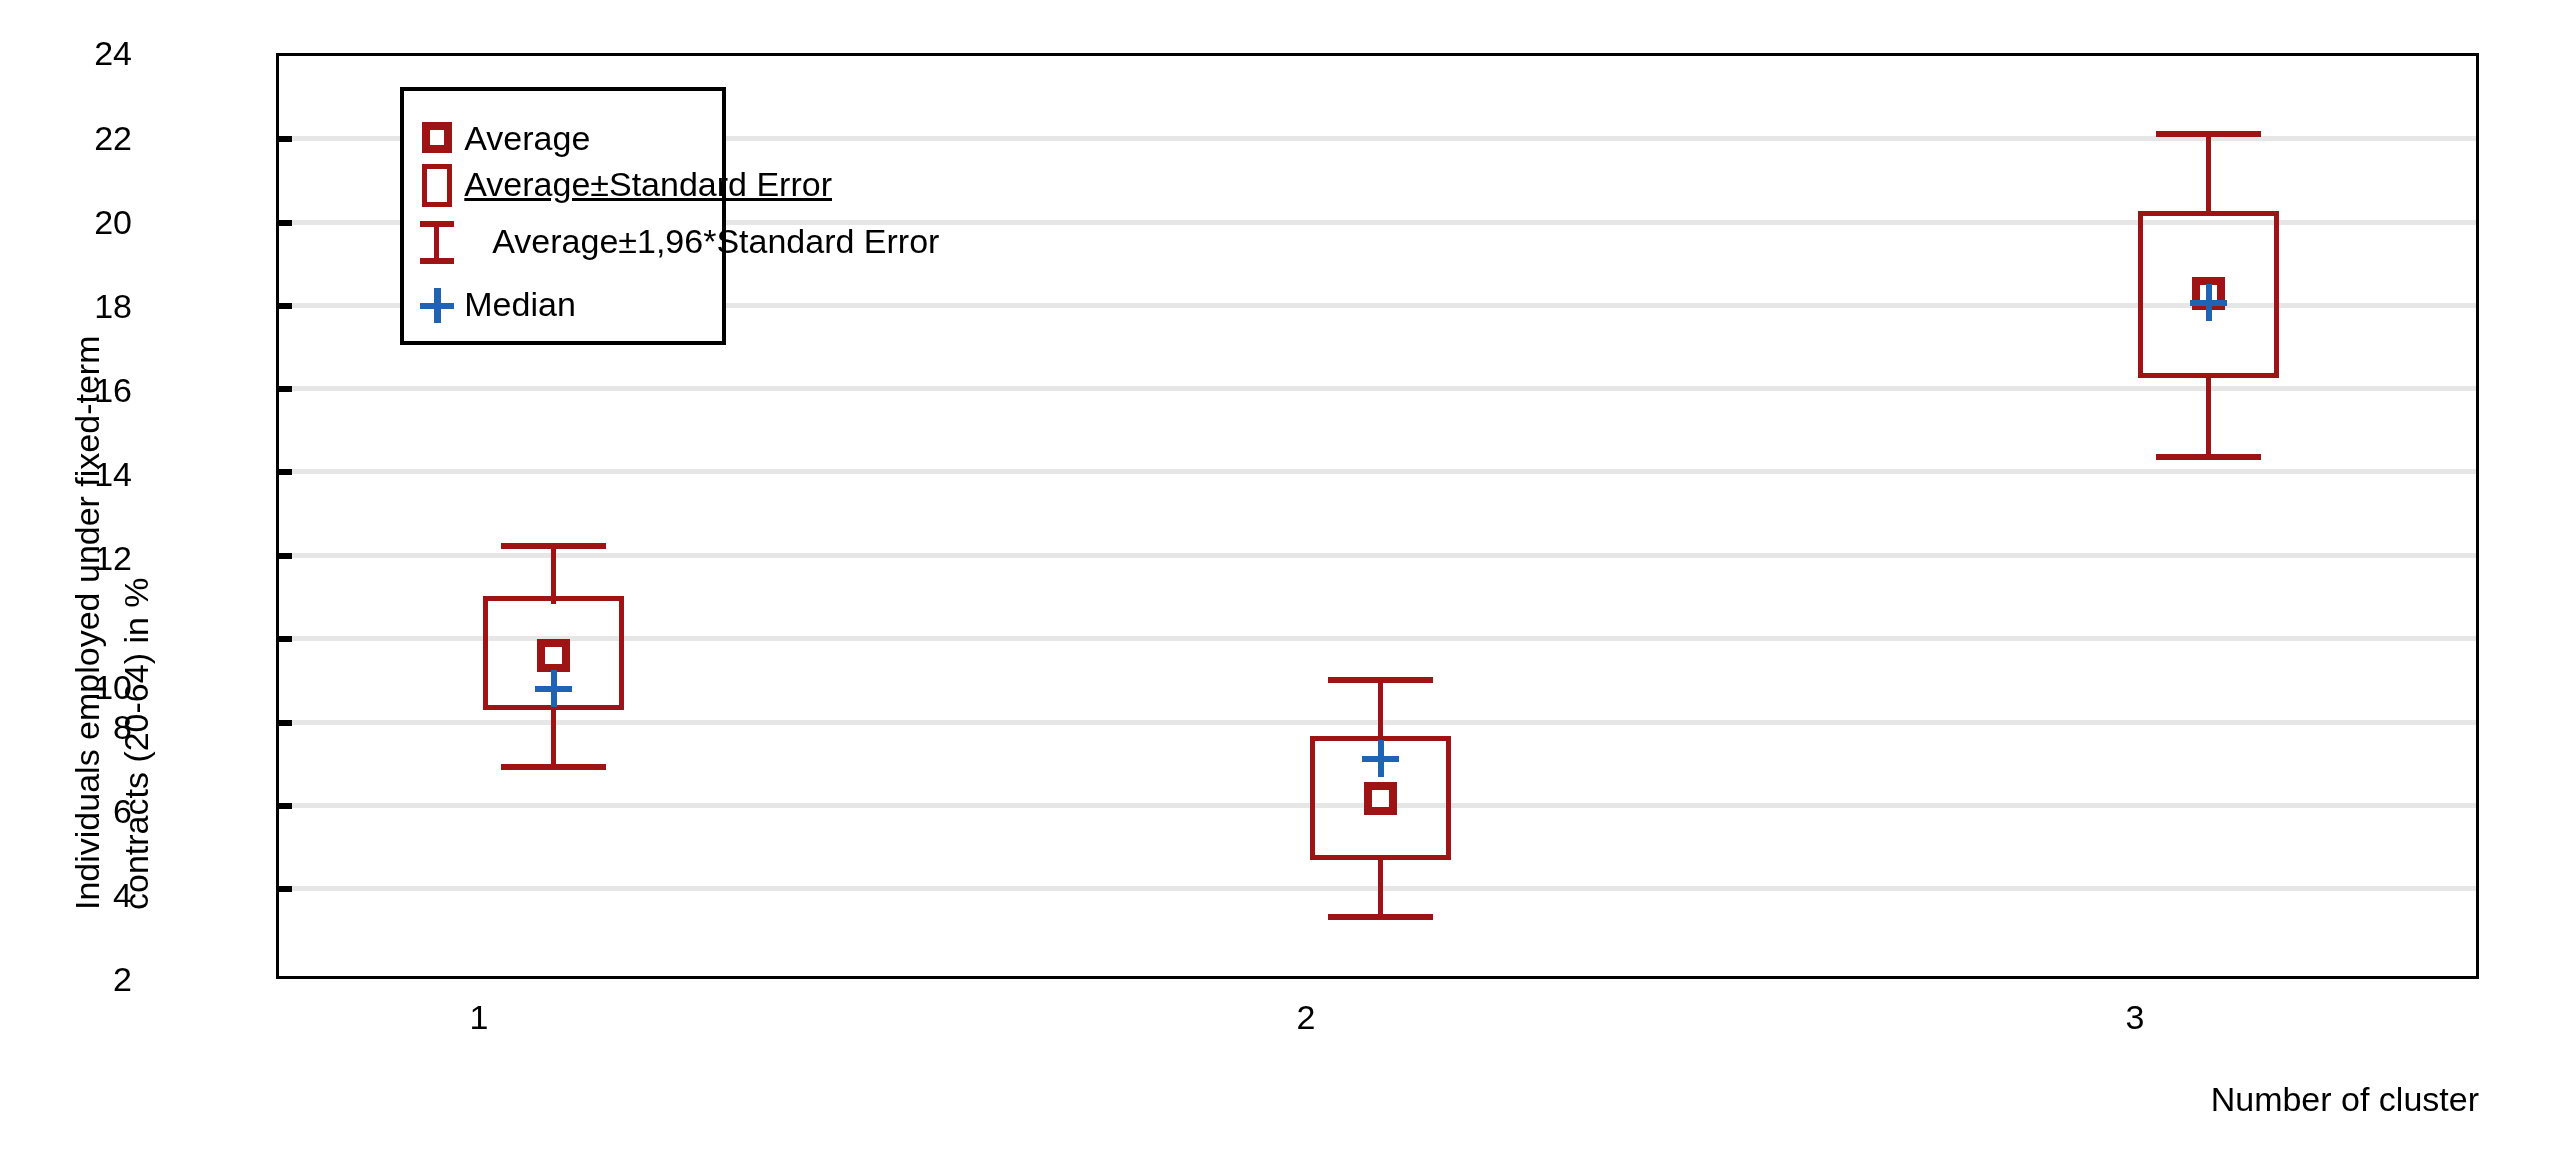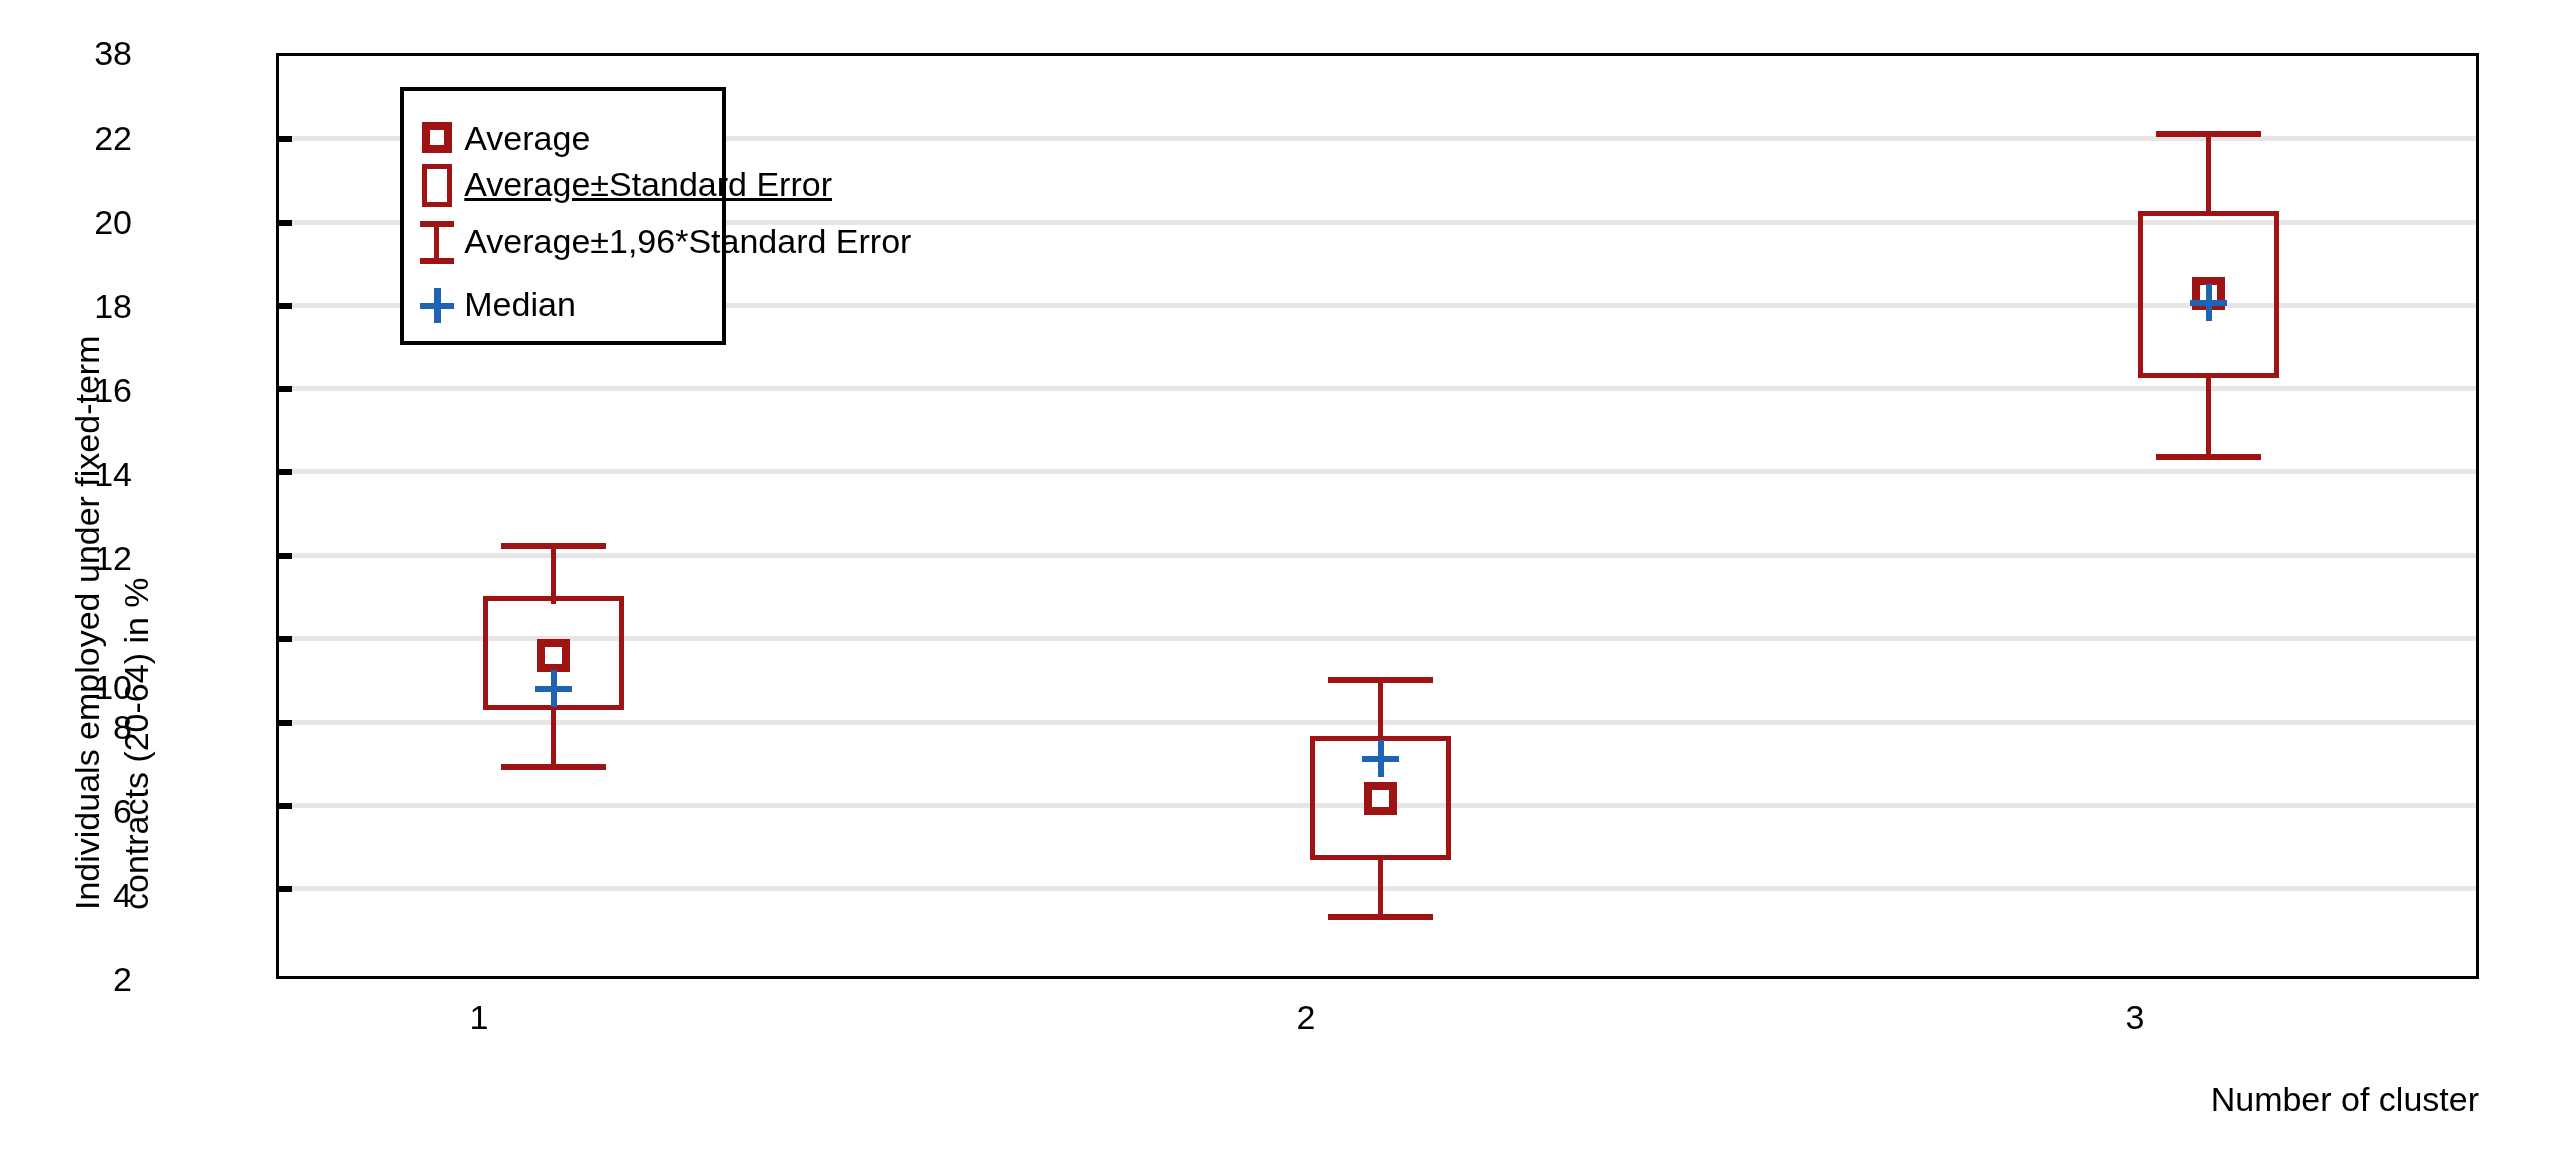--- a/index.html
+++ b/index.html
@@ -245,21 +245,21 @@
 </head>
 <body>
 
 <div id="figure">
 
   <div class="ytitle-wrap">
     <div class="ytitle-line l1">Individuals employed under fixed-term</div>
     <div class="ytitle-line l2">contracts (20-64) in %</div>
   </div>
 
-  <div class="ytick" style="top:36px;">38</div>
+  <div class="ytick" style="top:36px;">24</div>
   <div class="ytick" style="top:121px;">22</div>
   <div class="ytick" style="top:205px;">20</div>
   <div class="ytick" style="top:289px;">18</div>
   <div class="ytick" style="top:373px;">16</div>
   <div class="ytick" style="top:457px;">14</div>
   <div class="ytick" style="top:541px;">12</div>
   <div class="ytick" style="top:626px;margin-top:44px;">10</div>
   <div class="ytick" style="top:710px;">8</div>
   <div class="ytick" style="top:794px;">6</div>
   <div class="ytick" style="top:878px;">4</div>
@@ -353,21 +353,21 @@
       <div class="legend-label">Average</div>
     </div>
 
     <div class="legend-row" style="top:64px;text-decoration:underline;">
       <div class="legend-key">
         <div class="key-se"></div>
       </div>
       <div class="legend-label">Average±Standard Error</div>
     </div>
 
-    <div class="legend-row" style="top:121px;">
+    <div class="legend-row" style="top:121px;gap:28px;">
       <div class="legend-key">
         <div class="key-ci-stem"></div>
         <div class="key-ci-top"></div>
         <div class="key-ci-bot"></div>
       </div>
       <div class="legend-label">Average±1,96*Standard Error</div>
     </div>
 
     <div class="legend-row" style="top:184px;justify-content:center;">
       <div class="legend-key">

